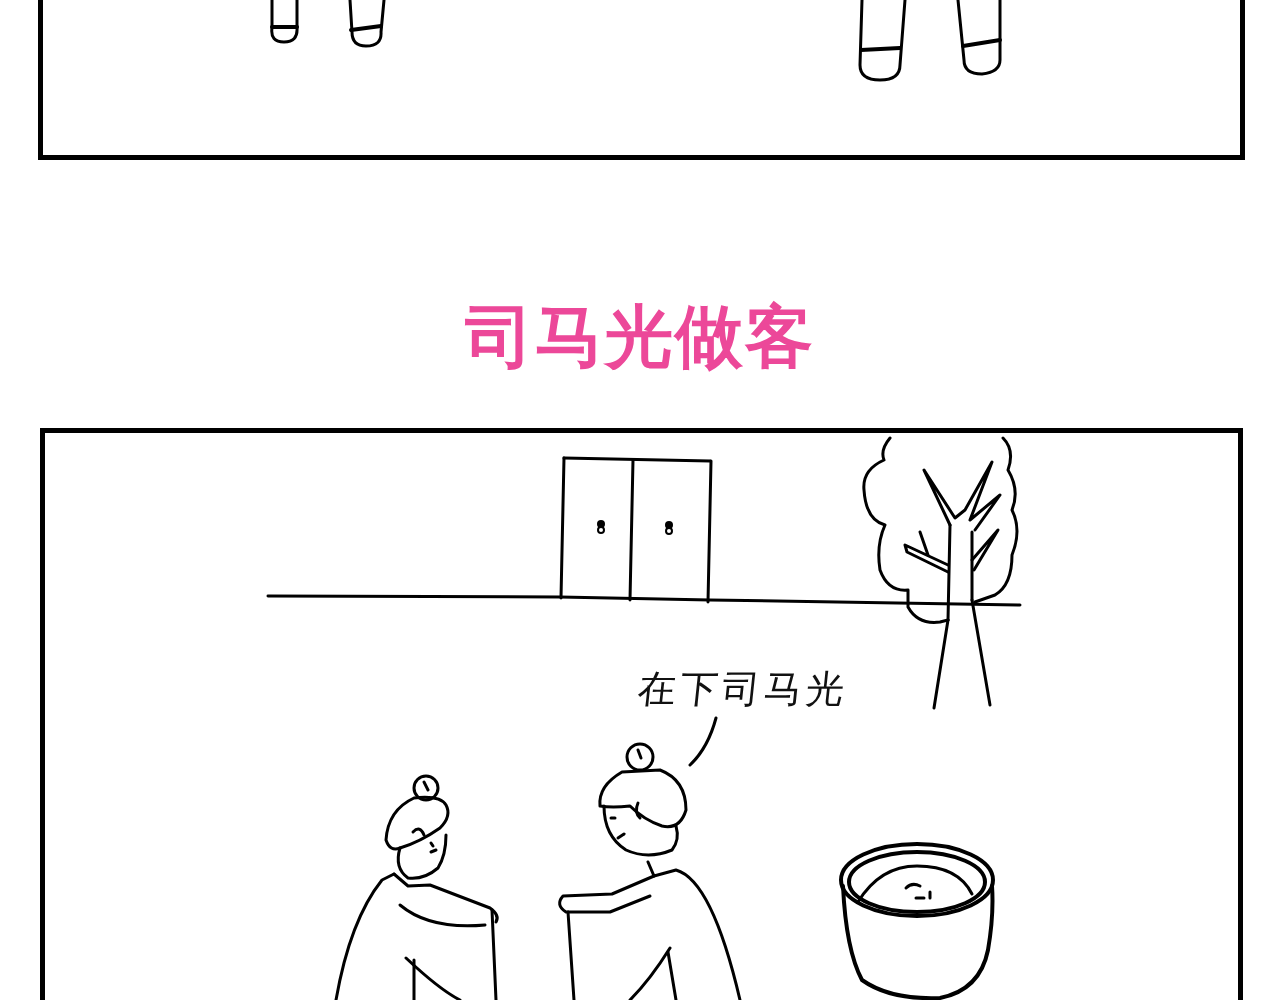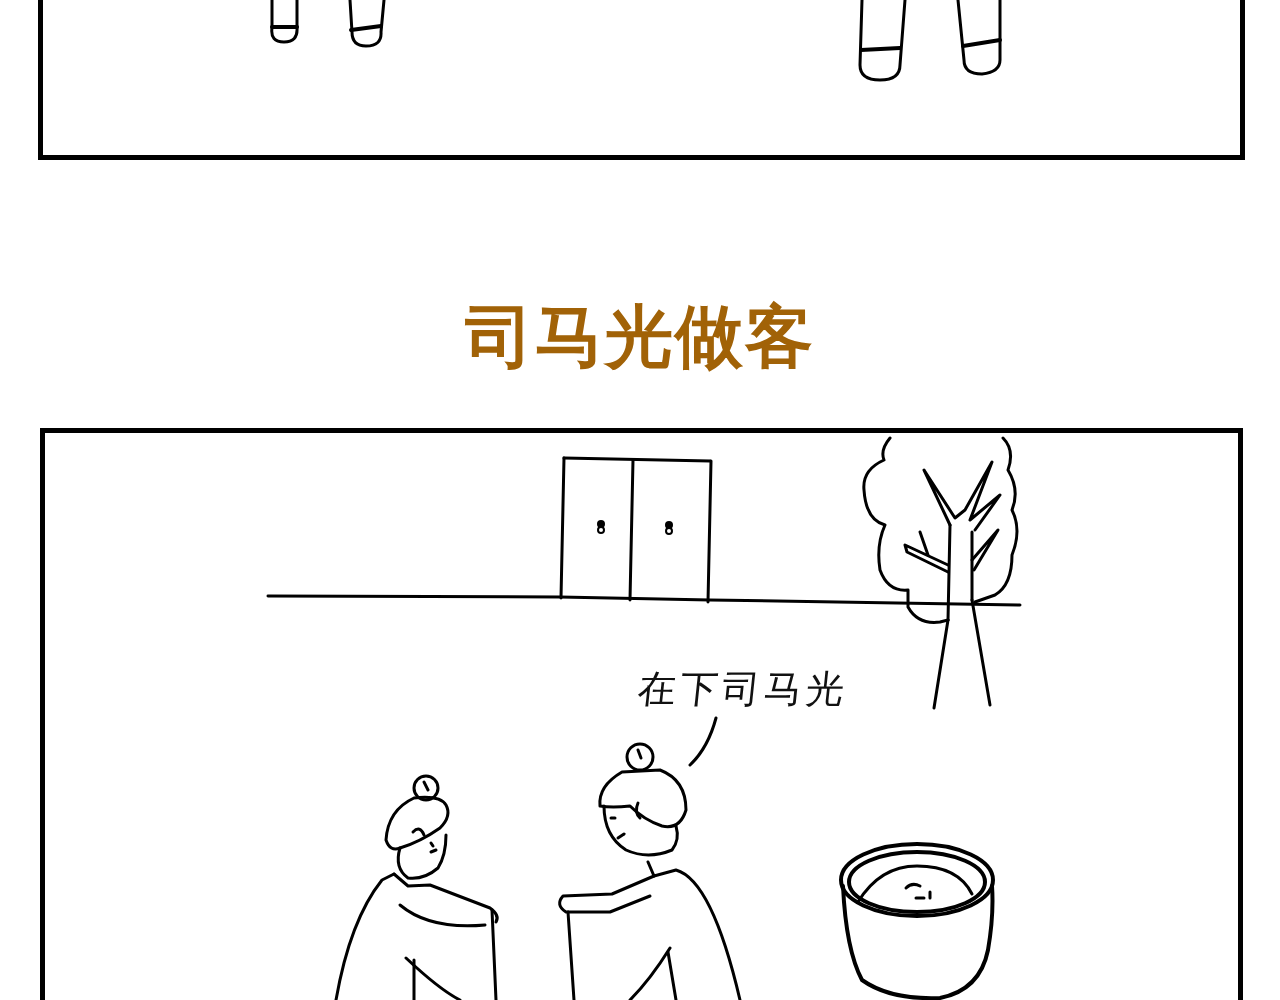--- a/index.html
+++ b/index.html
@@ -1,20 +1,20 @@
 <!DOCTYPE html>
 <html><head>
 <meta charset="utf-8">
 <style>
   html, body { margin:0; padding:0; background:#ffffff; }
   body { width:1280px; height:1000px; position:relative; overflow:hidden; font-family:"DejaVu Sans", sans-serif; }
   .panel { position:absolute; border:5px solid #000; box-sizing:border-box; background:#fff; }
   #panel-top { left:38px; top:-20px; width:1207px; height:180px; border-top:none; }
   #panel-bottom { left:40px; top:428px; width:1203px; height:620px; border-bottom:none; }
-  #title { position:absolute; left:0; width:1280px; top:292px; text-align:center; font-family:"DejaVu Sans", sans-serif; font-weight:bold; font-size:68px; letter-spacing:2px; color:#a16207; }
+  #title { position:absolute; left:0; width:1280px; top:292px; text-align:center; font-family:"DejaVu Sans", sans-serif; font-weight:bold; font-size:68px; letter-spacing:2px; color:#ec4899; }
   svg.art { position:absolute; left:0; top:0; }
   .speech { position:absolute; left:638px; top:664px; font-family:"DejaVu Sans", sans-serif; font-size:38px; color:#111; letter-spacing:4px; transform:skewX(-6deg); }
   .ln { fill:none; stroke:#000; stroke-width:3; stroke-linecap:round; stroke-linejoin:round; }
   .thick { stroke-width:4; }
 </style>
 </head>
 <body>
 
 <div class="panel" id="panel-top" style="background: transparent;"></div>
 <svg class="art" width="1280" height="1000" style="z-index: 2;">

